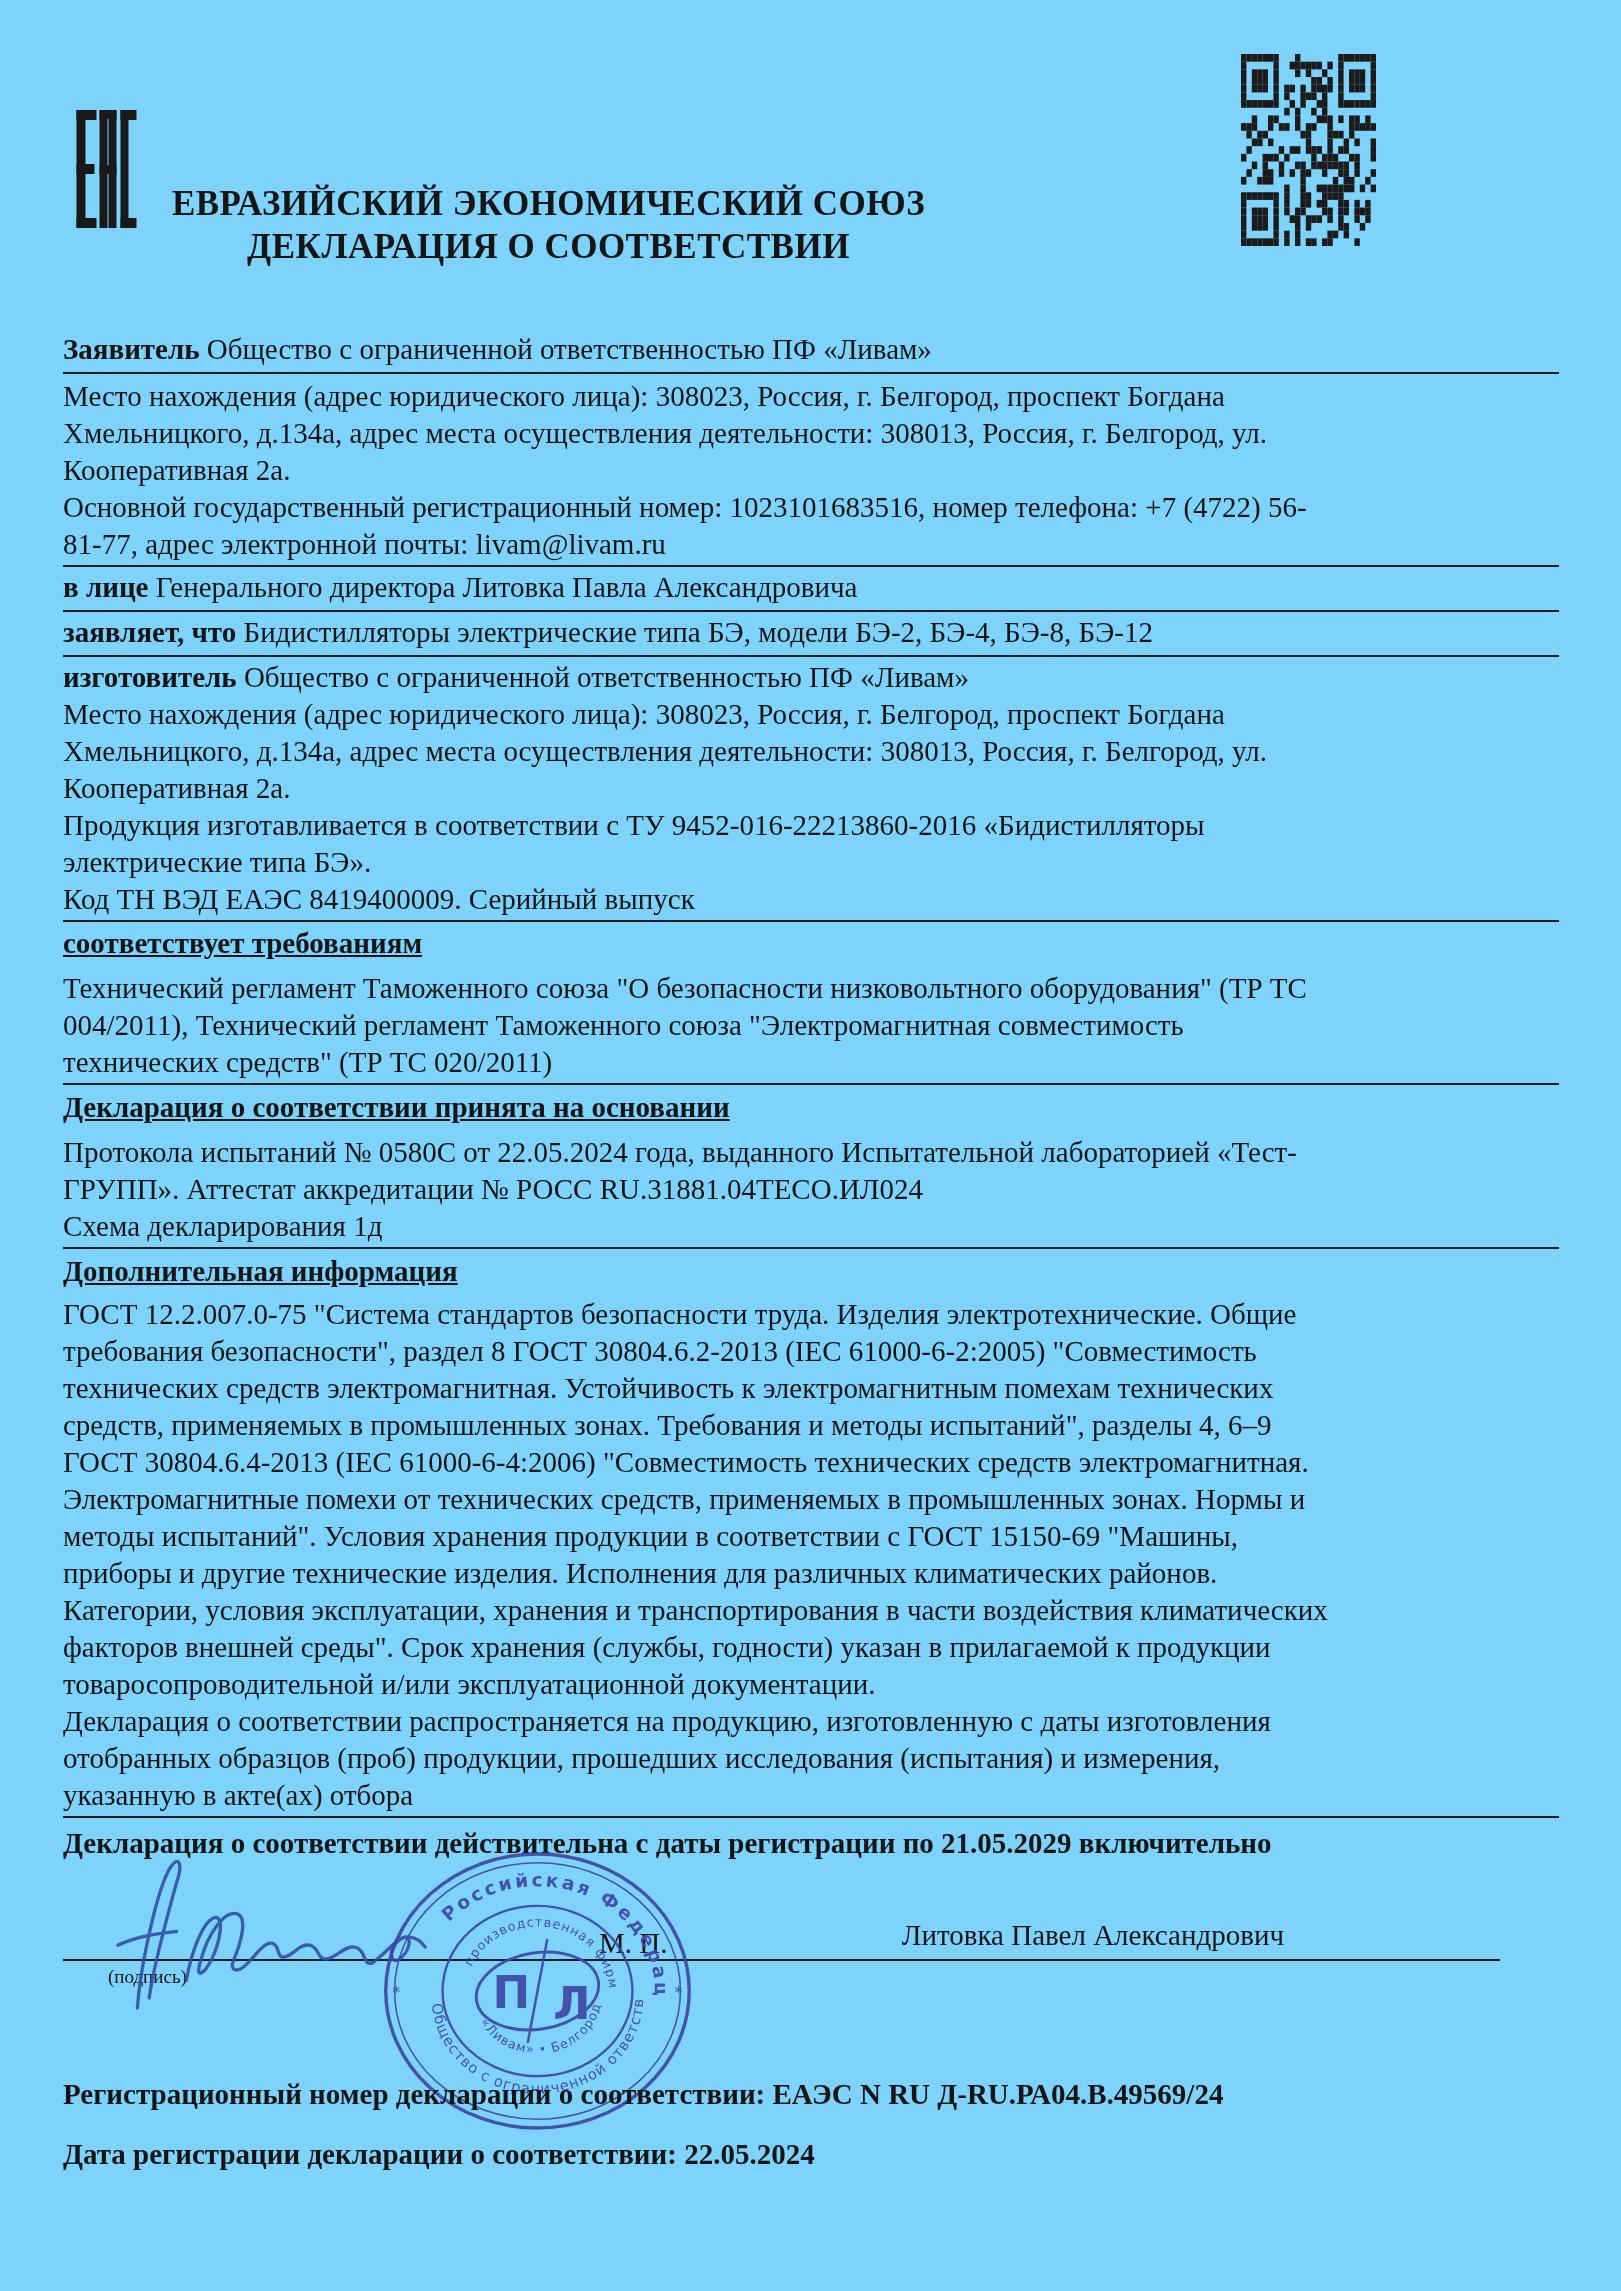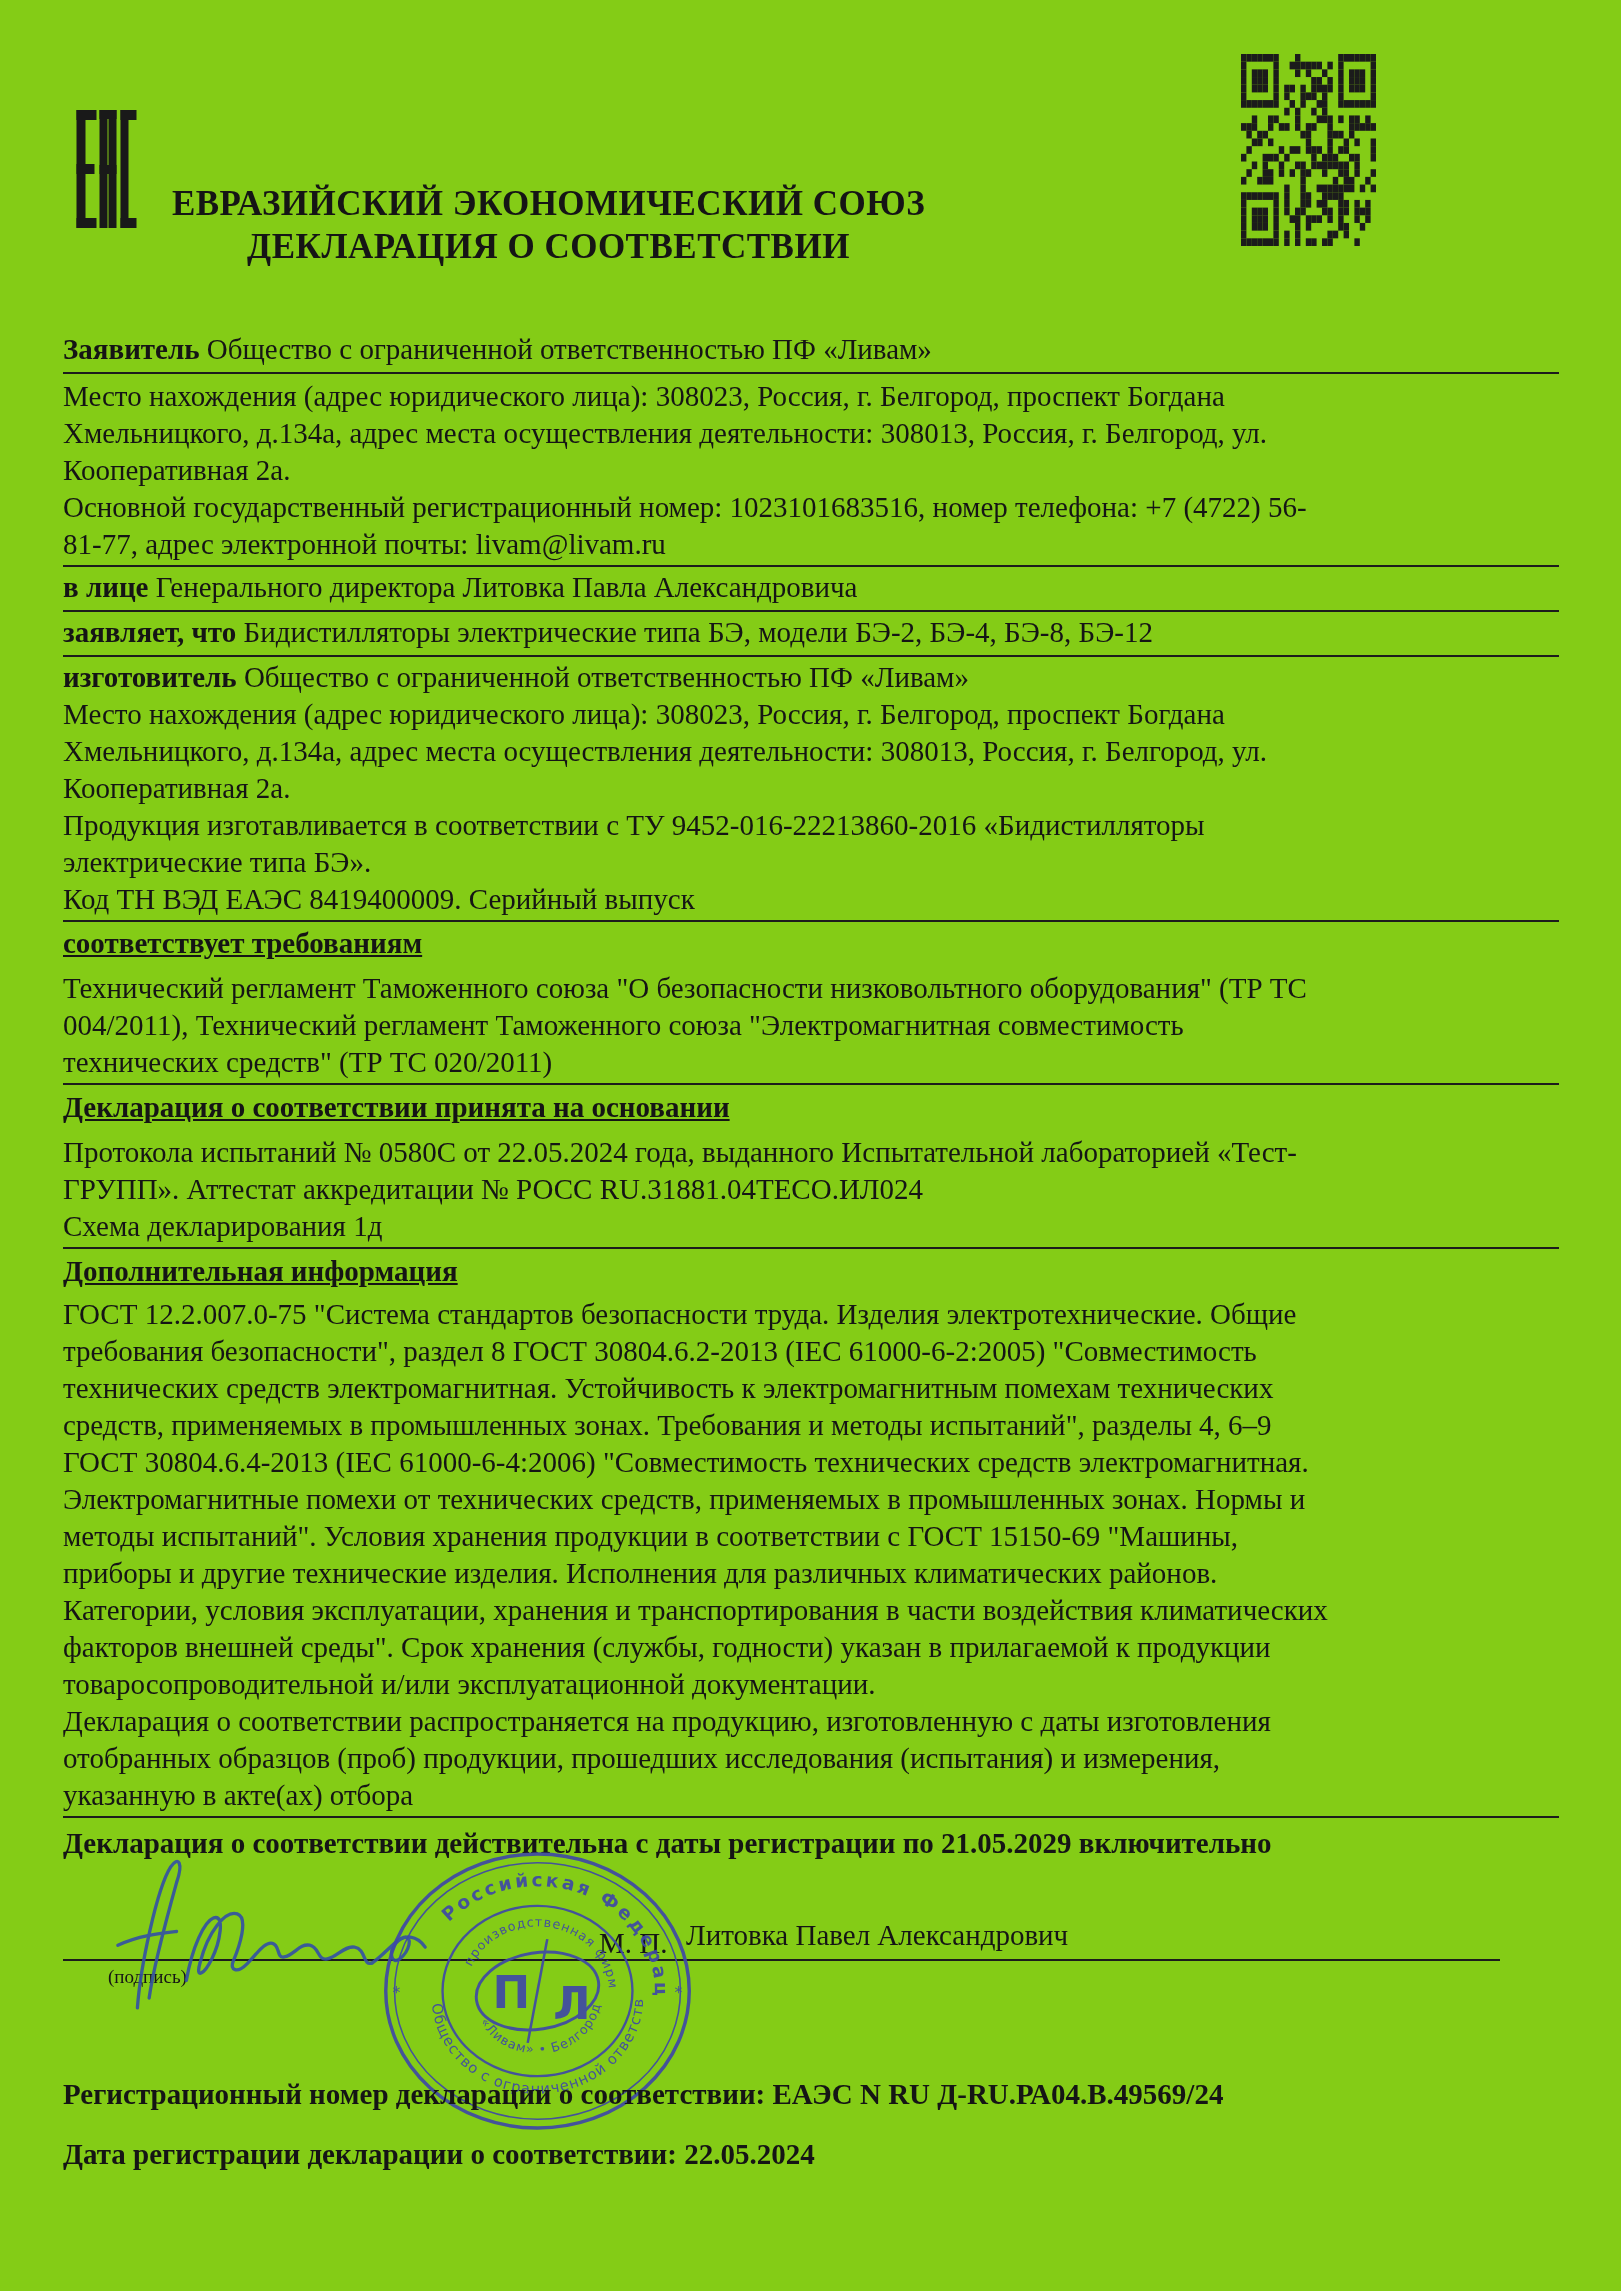--- a/index.html
+++ b/index.html
@@ -1,19 +1,19 @@
 <!DOCTYPE html>
 <html><head>
 <meta charset="utf-8">
 <style>
   html,body{margin:0;padding:0;background:#e8e8e6;}
   .page{
     position:relative;
     width:1621px;height:2292px;
-    background:#84cc16;
+    background:#7dd3fc;
     font-family:"Liberation Serif",serif;
     color:#151515;
     overflow:hidden;
   }
   
   .eac-logo{position:absolute;left:76px;top:110px;width:61px;height:118px;}
   .qr{position:absolute;left:1241px;top:54px;width:135px;height:192px;}
   .title{
     position:absolute;left:39px;top:182px;width:1019px;
     text-align:center;font-weight:bold;font-size:35px;line-height:43px;
@@ -27,21 +27,21 @@
   .para{white-space:pre-line;padding:3.9px 0 2px 0;}
   .hsec{padding:3.9px 0 2px 0;}
   .hsec .hd{font-weight:bold;display:block;text-decoration:underline;}
   .hsec .bd{white-space:pre-line;display:block;margin-top:7.8px;}
   .thick{border-bottom:2.9px solid #1c1c1c;}
   .validity{font-weight:bold;padding-top:6.9px;}
   
   .sign-line{position:absolute;left:63px;top:1959px;width:1437px;border-top:2px solid #1c1c1c;}
   .mp{position:absolute;left:557px;top:1927px;font-size:29px;margin-left:42px;}
   .cap-sign{position:absolute;left:108px;top:1966px;width:196px;text-align:left;font-size:19px;}
-  .fio{position:absolute;left:686px;top:1919px;width:598px;text-align:left;font-size:29px;}
+  .fio{position:absolute;left:686px;top:1919px;width:598px;text-align:right;font-size:29px;}
   .cap-fio{position:absolute;left:686px;top:1968px;width:598px;text-align:center;font-size:23.5px;}
   .signature-svg{position:absolute;left:110px;top:1849px;}
   .stamp-svg{position:absolute;left:375px;top:1843px;opacity:.92;}
   
   .footer-line{position:absolute;left:63px;font-weight:bold;font-size:29px;}
   .f1{top:2078px;}
   .f2{top:2138px;}
   .stamp-text{font-family:"DejaVu Sans",sans-serif;}
 </style>
 </head>

